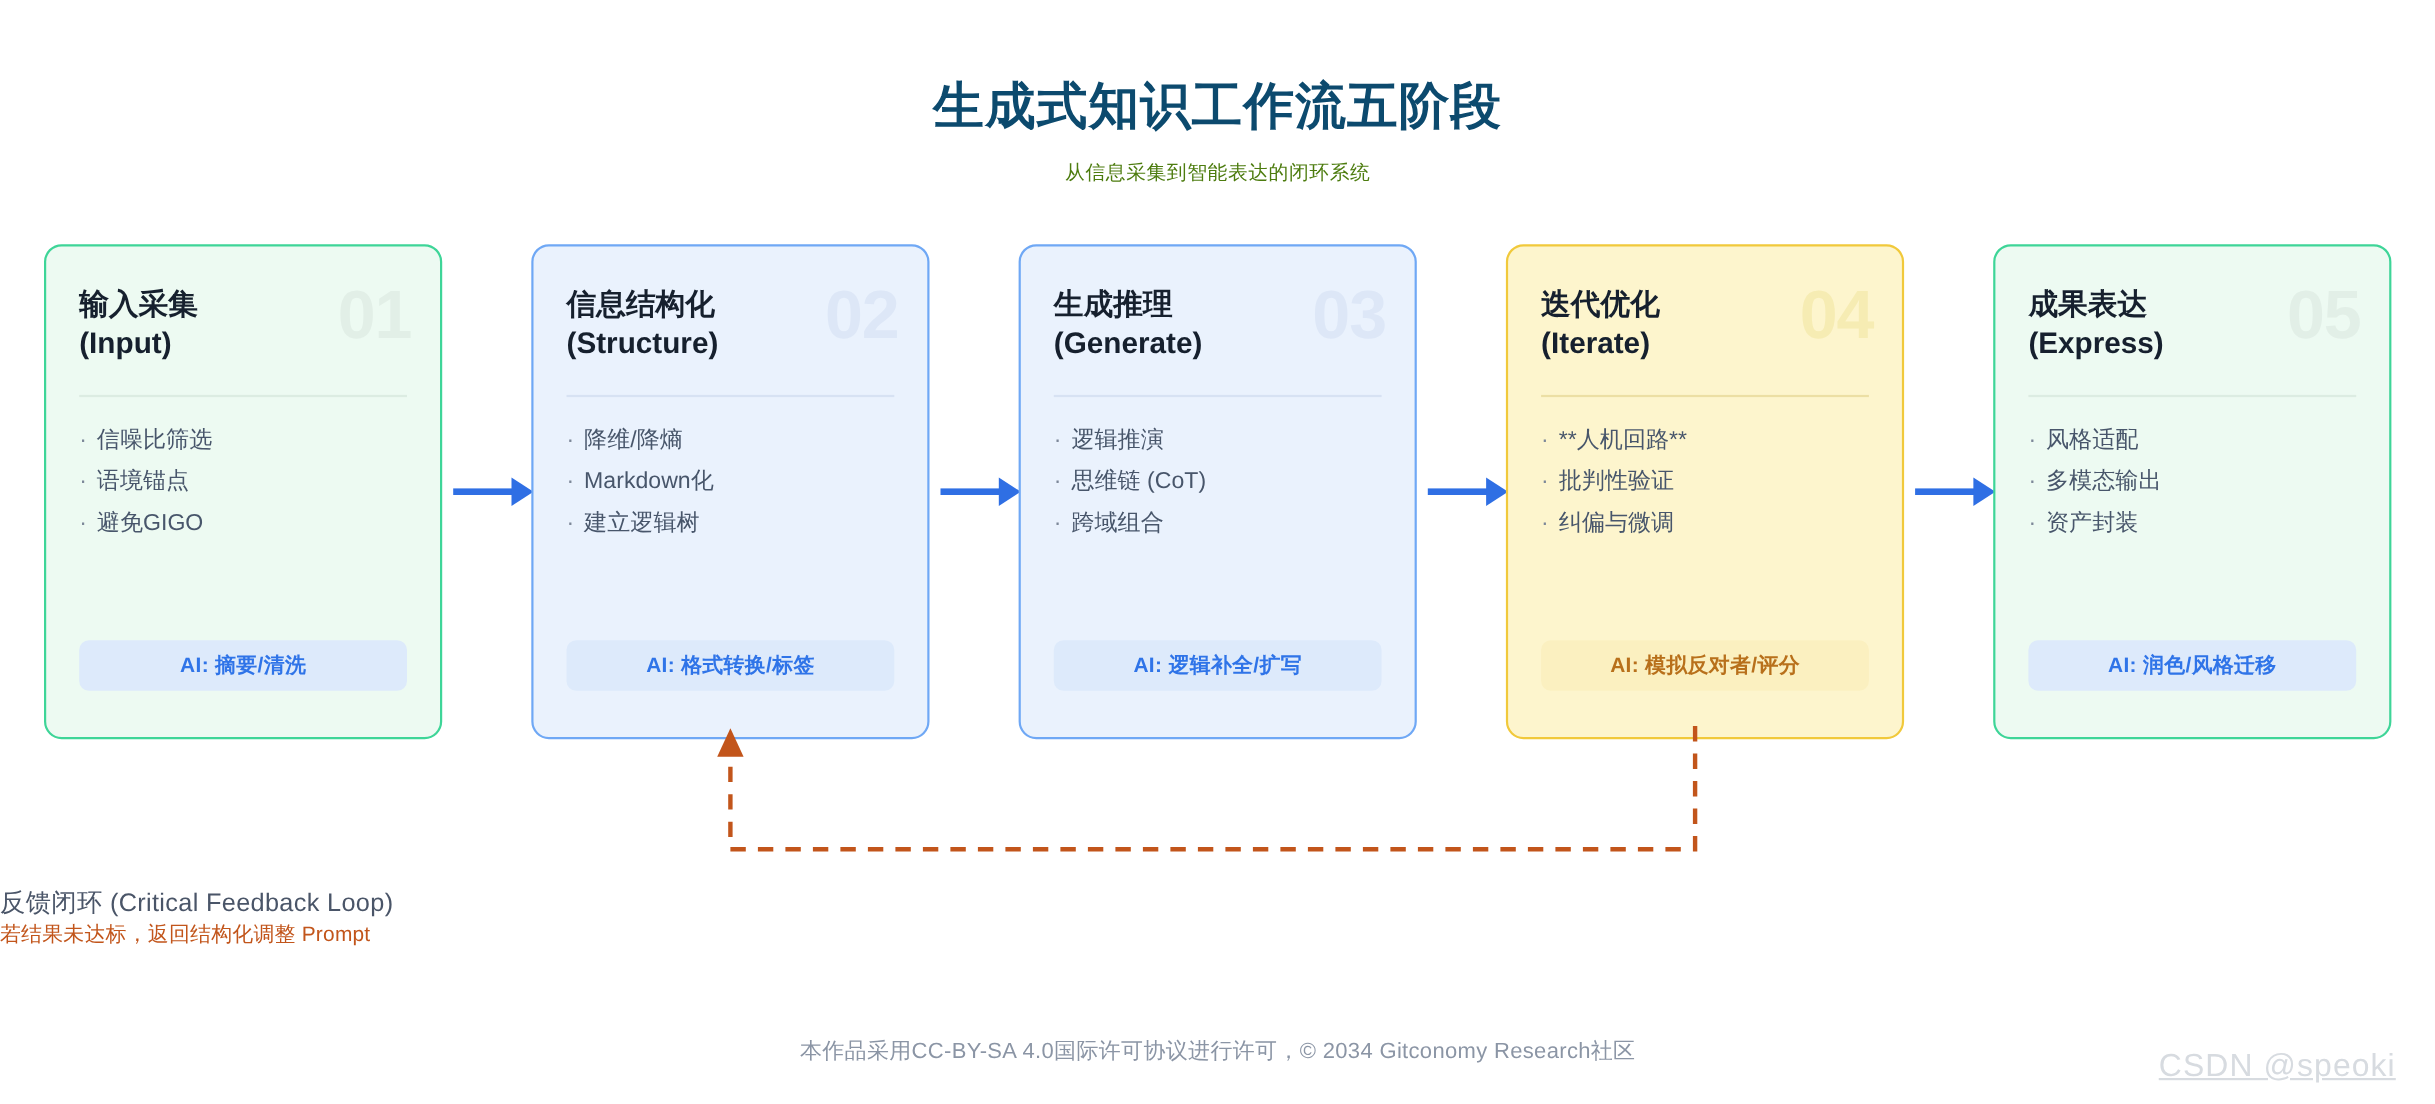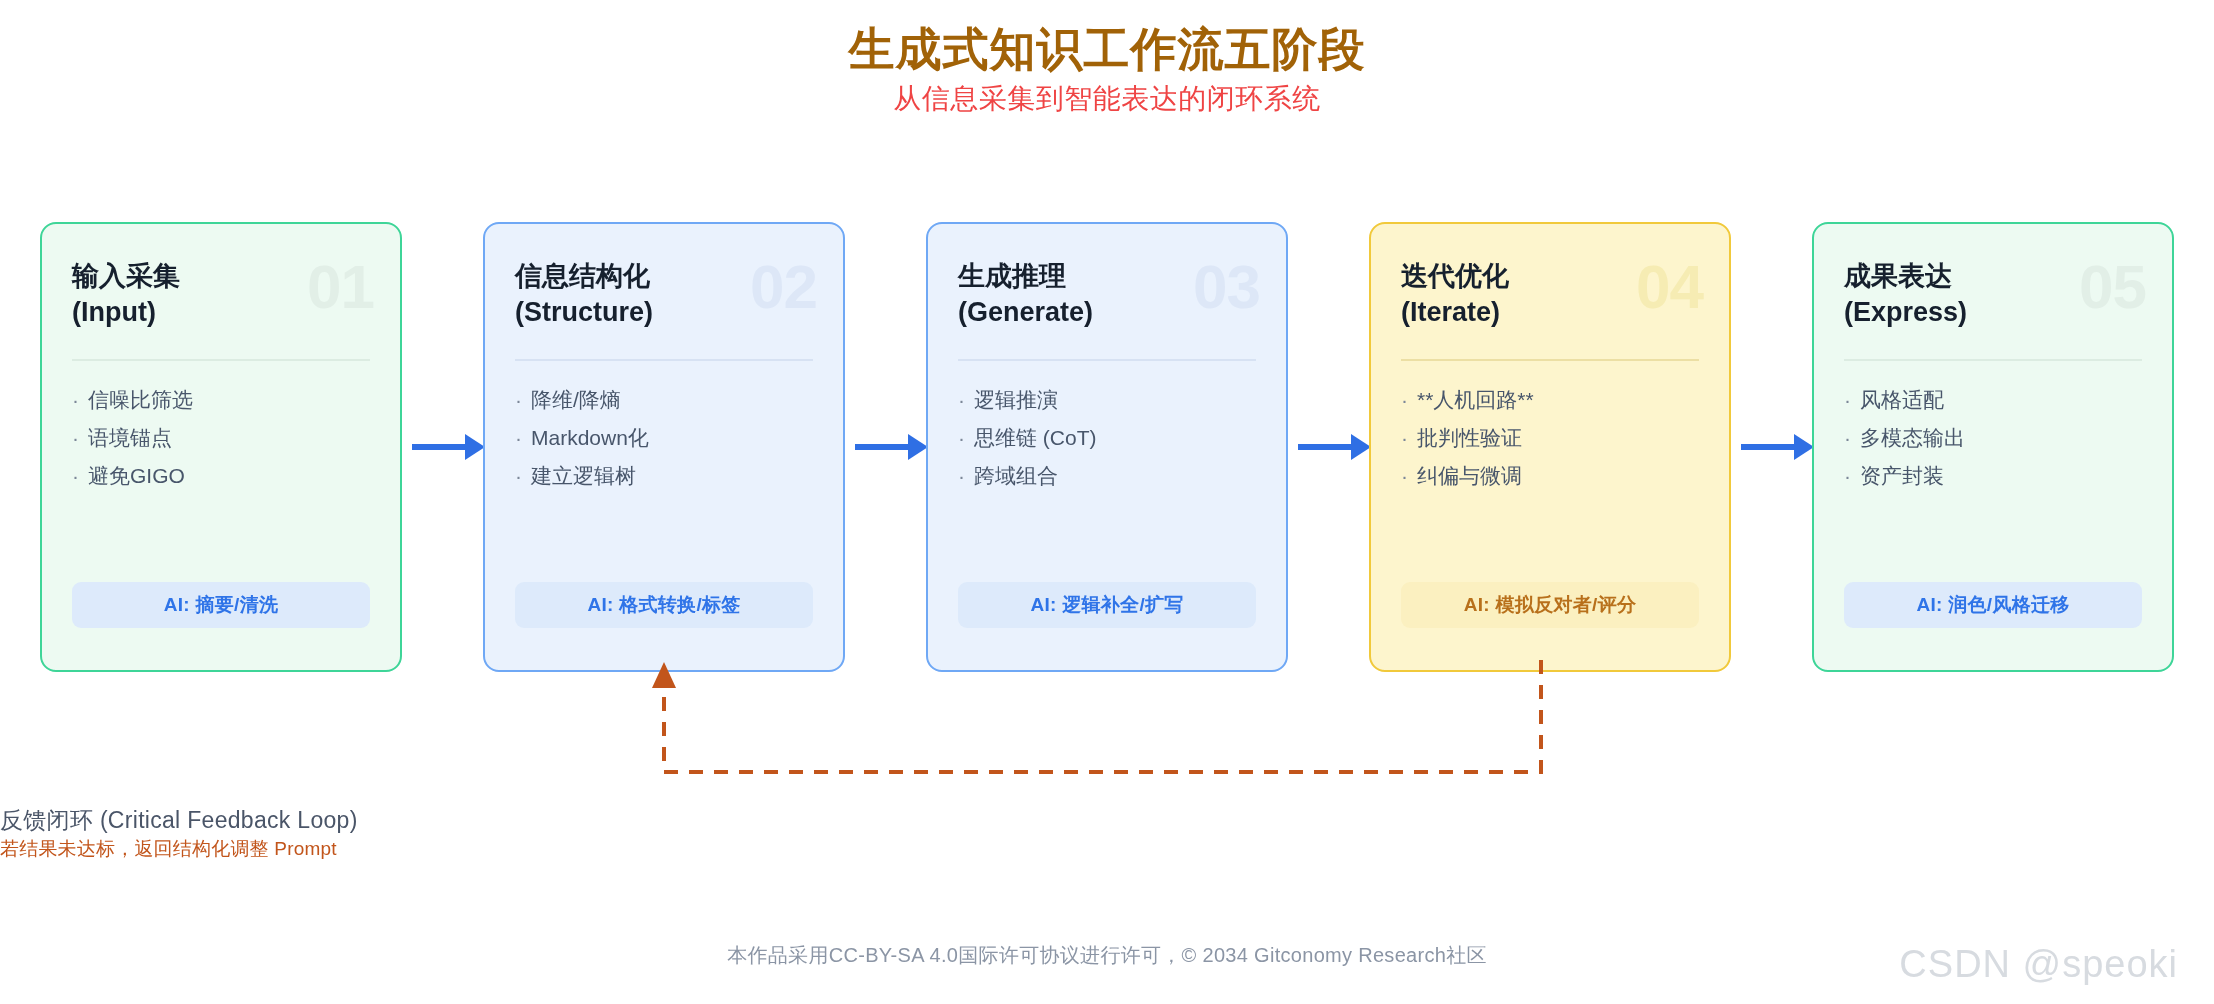--- a/index.html
+++ b/index.html
@@ -19,28 +19,29 @@
 
   
   .header {
     position: absolute;
     top: 20px; left: 0; width: 2214px;
     text-align: center;
   }
   .title {
     font-size: 46px;
     font-weight: bold;
-    color: #a16207;
+    color: #0c4a6e;
     letter-spacing: 1px;
     line-height: 1.3;
+    margin-top: 47px;
   }
   .subtitle {
-    margin-top: 0;
-    font-size: 28px;
-    color: #ef4444;
+    margin-top: 18px;
+    font-size: 18px;
+    color: #4d7c0f;
     letter-spacing: 0.5px;
   }
 
   
   .flow {
     position: absolute;
     top: 222px;
     left: 40px;
     width: 2134px;
     height: 450px;
@@ -199,23 +200,24 @@
     width: 2214px;
     text-align: center;
     font-size: 20px;
     color: #8b95a5;
     letter-spacing: 0.3px;
   }
   .watermark {
     position: absolute;
     right: 36px;
     bottom: 18px;
-    font-size: 38px;
+    font-size: 29px;
     color: #d7dbe0;
     letter-spacing: 1px;
+    text-decoration: underline;
   }
 </style>
 </head>
 <body>
 
 <div id="page">
 
   <div class="header">
     <div class="title">生成式知识工作流五阶段</div>
     <div class="subtitle">从信息采集到智能表达的闭环系统</div>

